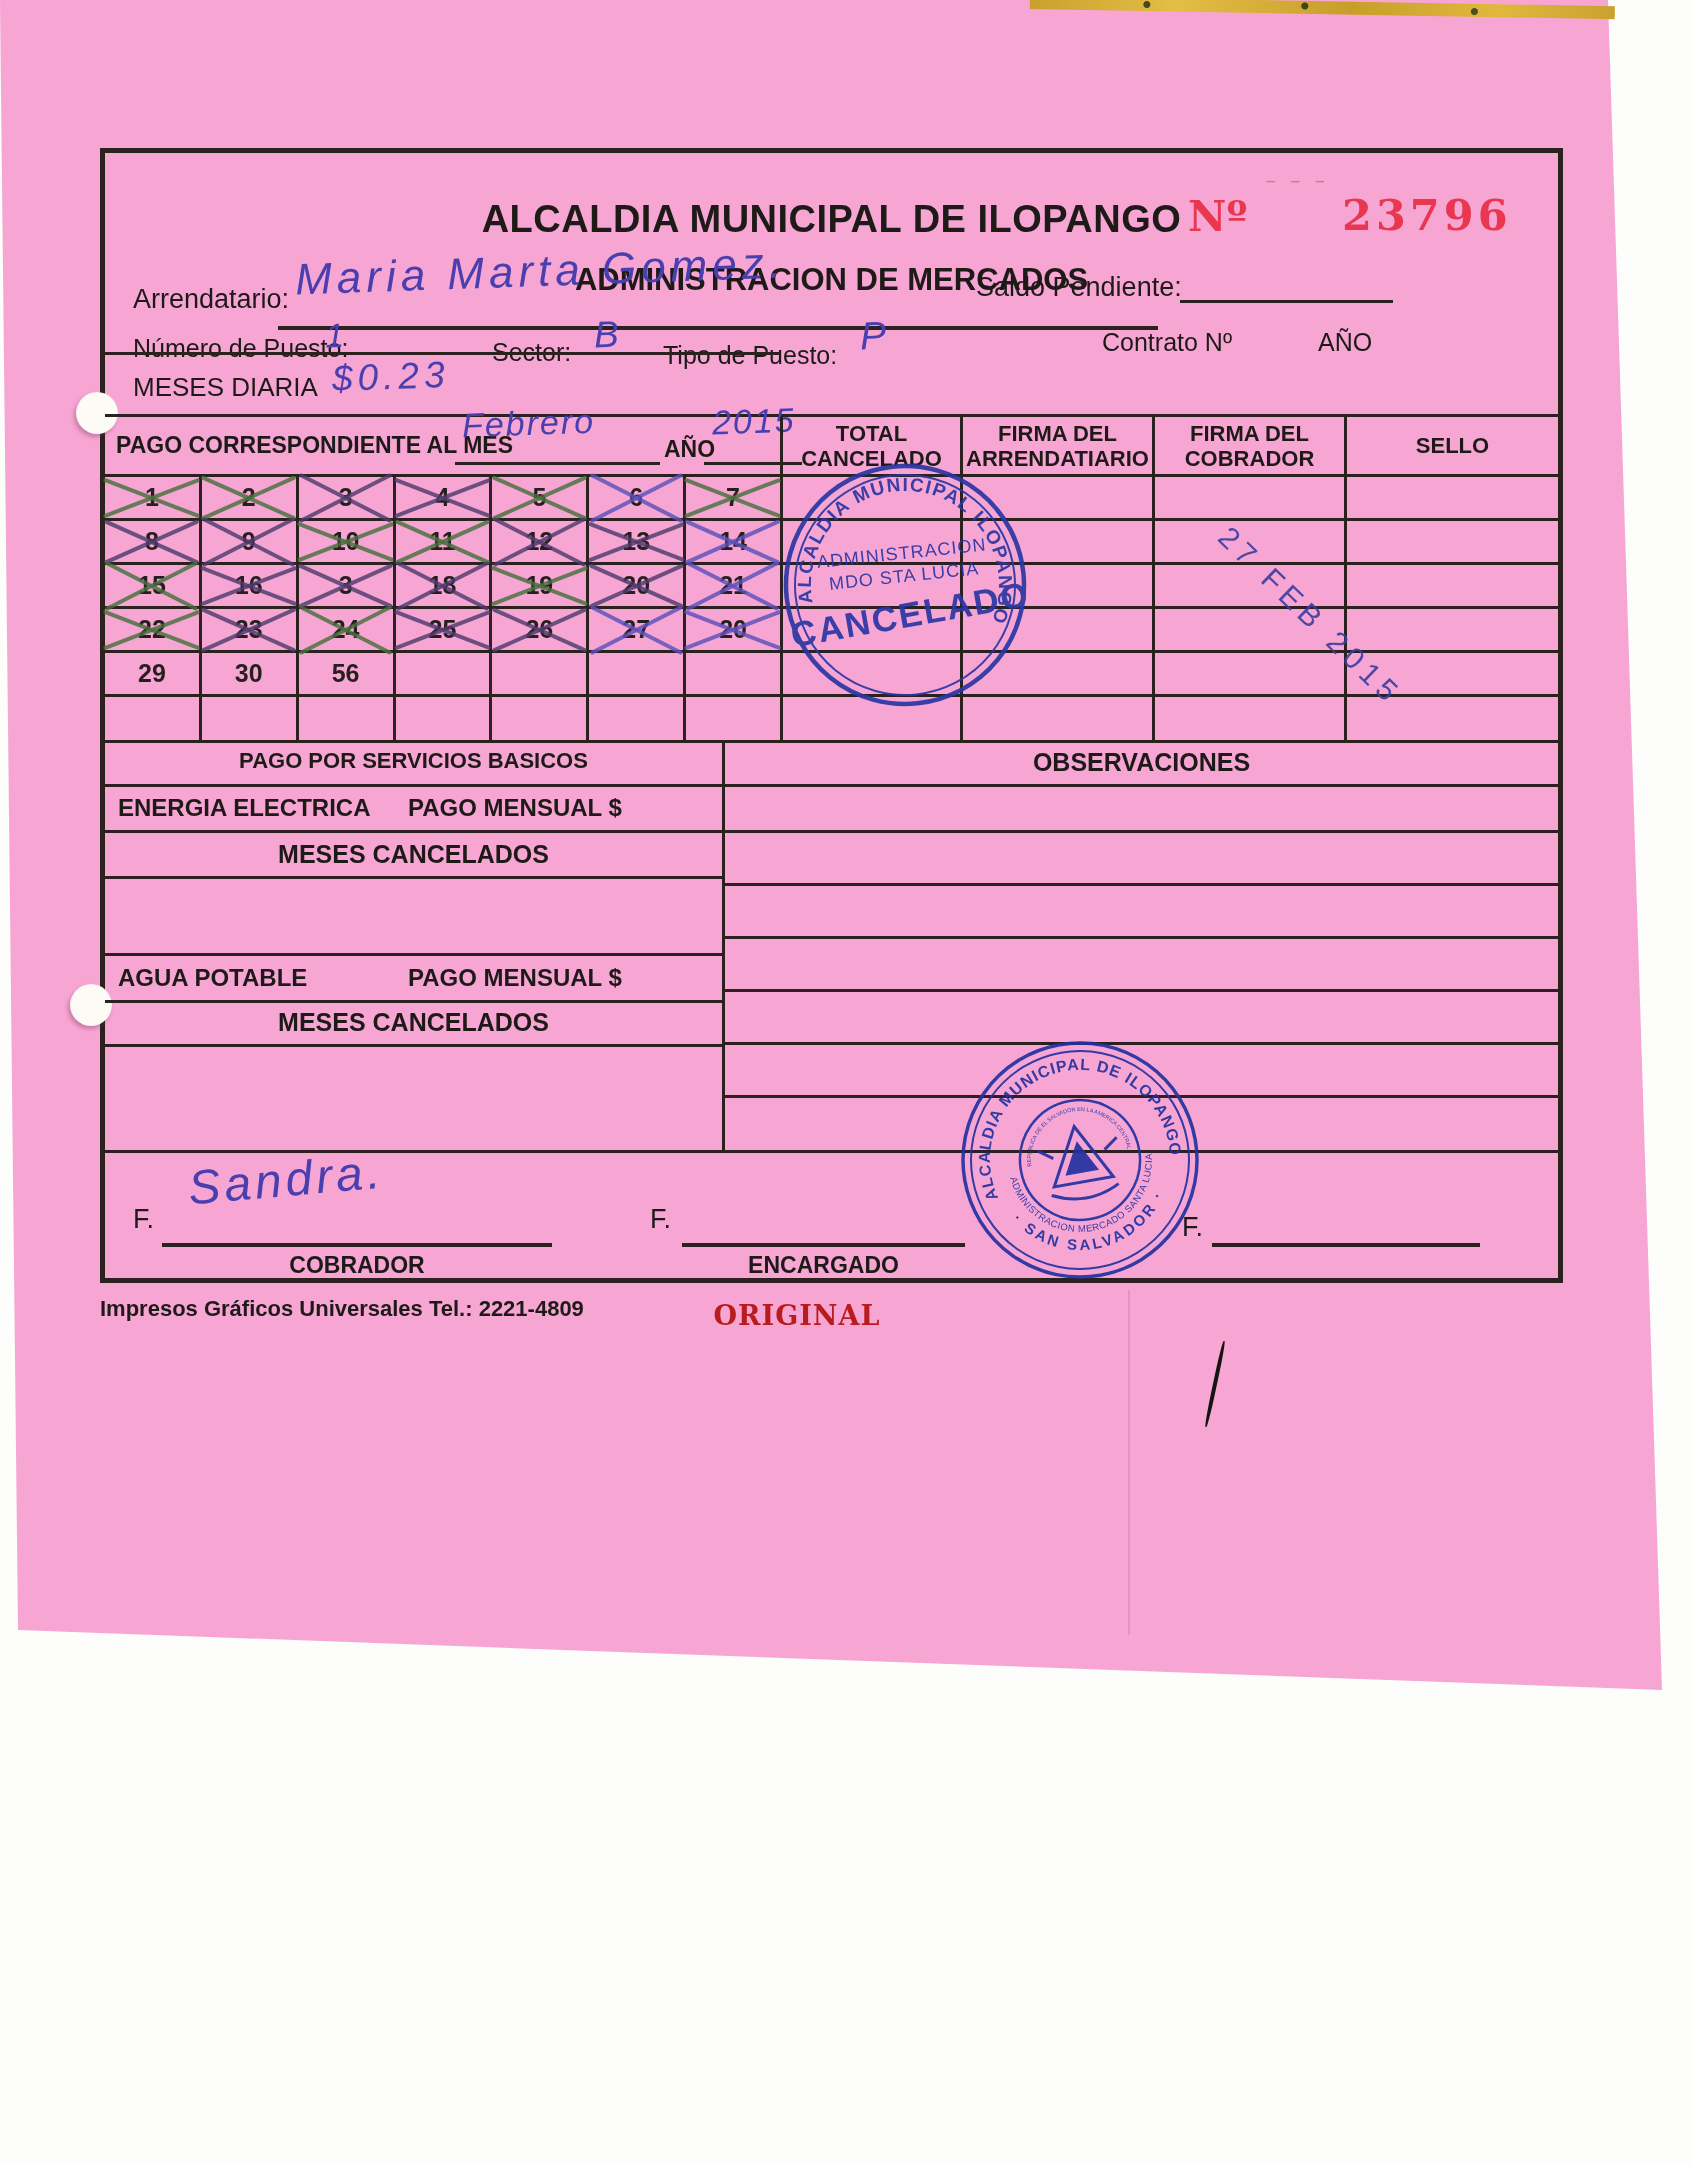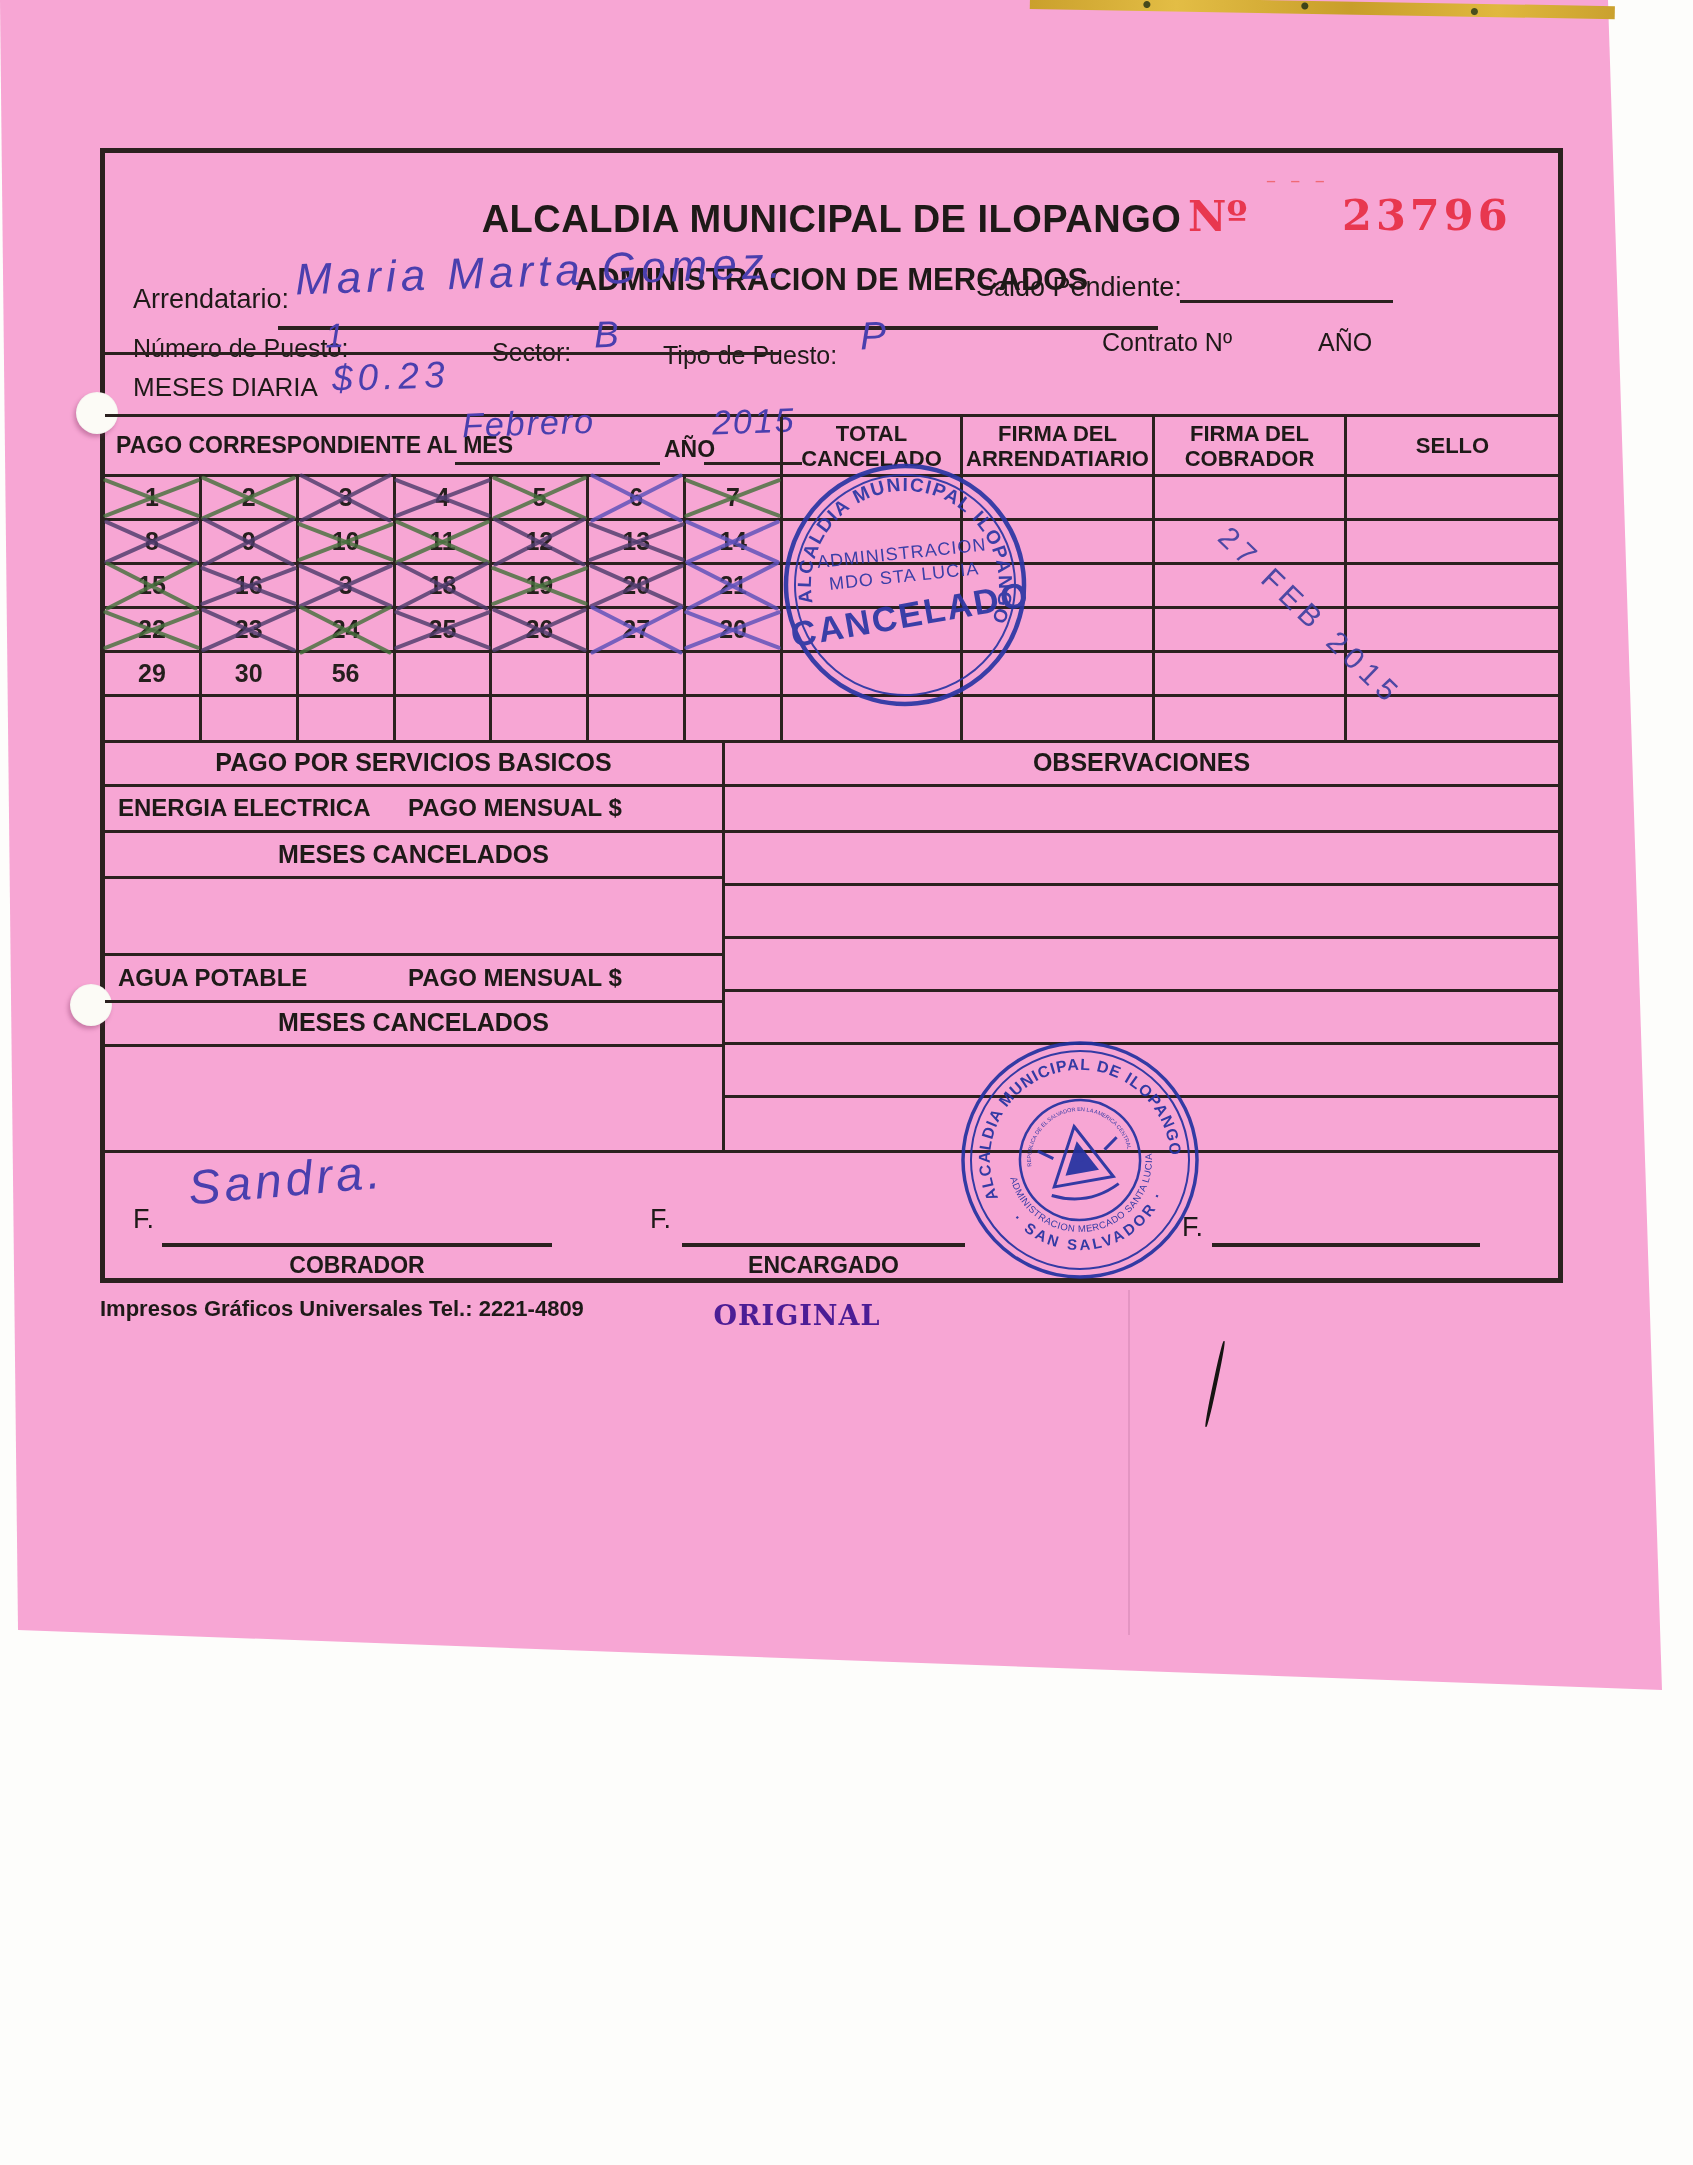--- a/index.html
+++ b/index.html
@@ -310,21 +310,21 @@
         <textPath href="#s1arc">ALCALDIA MUNICIPAL ILOPANGO</textPath>
       </text>
       <text x="0" y="-26" text-anchor="middle" font-size="18" letter-spacing="1" fill="#2b36a4" stroke="none">ADMINISTRACION</text>
       <text x="0" y="-3" text-anchor="middle" font-size="18" letter-spacing="1" fill="#2b36a4" stroke="none">MDO STA LUCIA</text>
       <text x="0" y="42" text-anchor="middle" font-size="35" font-weight="bold" letter-spacing="2" fill="#2b36a4" stroke="none" transform="rotate(-4)">CANCELADO</text>
     </g>
   </svg>
 
   <div class="date-stamp">27 FEB 2015</div>
 
-  <div class="t b" style="left:105px;top:748px;width:617px;text-align:center;font-size:25px;">PAGO POR SERVICIOS BASICOS</div>
+  <div class="t b" style="left:105px;top:748px;width:617px;text-align:center;font-size:22px;">PAGO POR SERVICIOS BASICOS</div>
   <div class="t b" style="left:725px;top:748px;width:833px;text-align:center;font-size:25px;">OBSERVACIONES</div>
   <div class="hline" style="left:105px;top:784px;width:1453px;"></div>
 
   <div class="vline" style="left:722px;top:743px;height:407px;"></div>
 
   <div class="t b" style="left:118px;top:794px;font-size:24px;text-align:center;">ENERGIA ELECTRICA</div>
   <div class="t b" style="left:408px;top:794px;font-size:24px;">PAGO MENSUAL $</div>
   <div class="hline thin" style="left:105px;top:830px;width:617px;"></div>
   <div class="t b" style="left:105px;top:840px;width:617px;text-align:center;font-size:25px;">MESES CANCELADOS</div>
   <div class="hline thin" style="left:105px;top:876px;width:617px;"></div>
@@ -383,18 +383,18 @@
 
   <div class="t" style="left:650px;top:1204px;font-size:27px;">F.</div>
   <div class="sig-line" style="left:682px;top:1243px;width:283px;"></div>
   <div class="role" style="left:682px;top:1252px;width:283px;">ENCARGADO</div>
 
   <div class="t" style="left:1182px;top:1212px;font-size:27px;">F.</div>
   <div class="sig-line" style="left:1212px;top:1243px;width:268px;"></div>
 
   <div class="t b" style="left:100px;top:1296px;font-size:22px;">Impresos Gráficos Universales Tel.: 2221-4809</div>
   <div class="t b" style="left:692px;top:1300px;width:210px;text-align:center;font-size:27px;
-       color:#4c1d95;font-family:'DejaVu Serif',serif;letter-spacing:1px;">ORIGINAL</div>
+       color:#b91c1c;font-family:'DejaVu Serif',serif;letter-spacing:1px;">ORIGINAL</div>
 
   <div class="slash-mark"></div>
   <div class="fold-line"></div>
 
 </div>
 
 </body></html>

